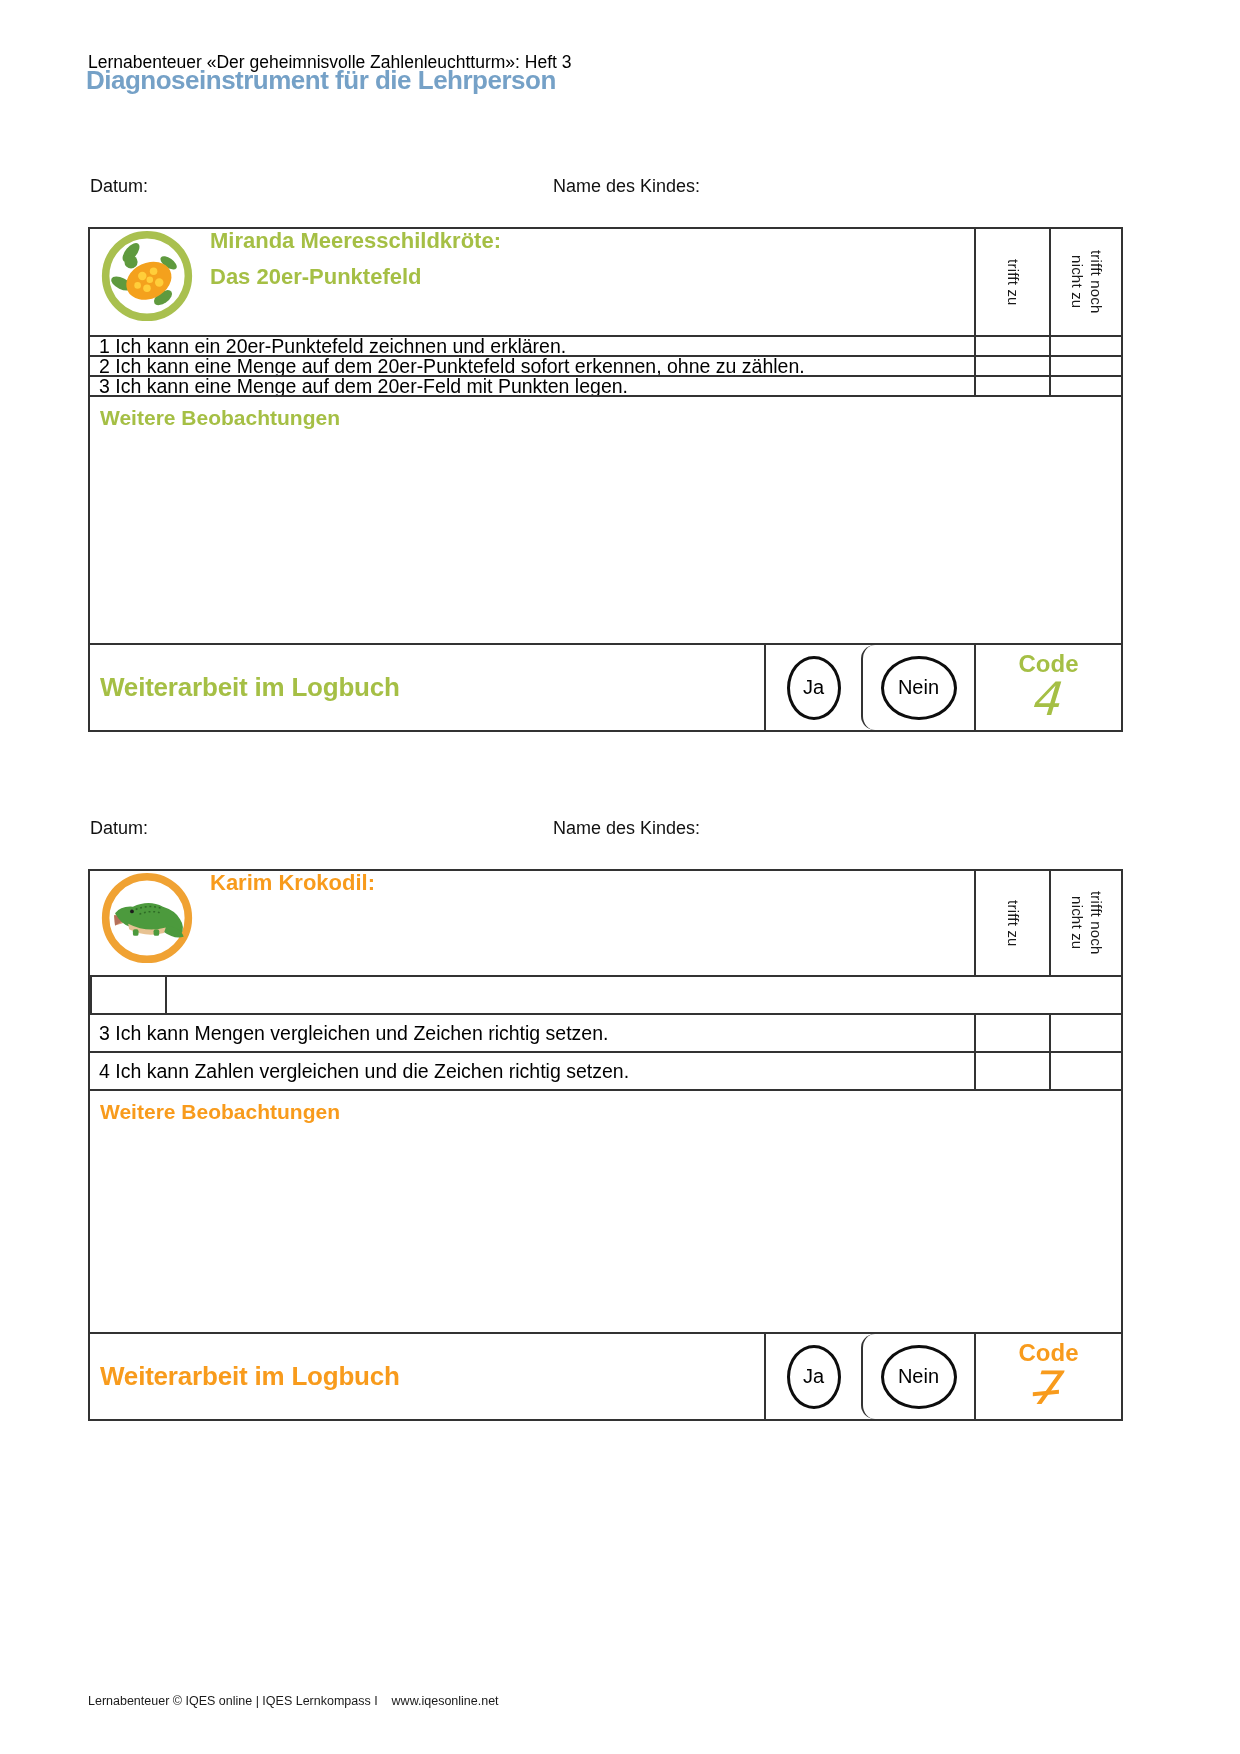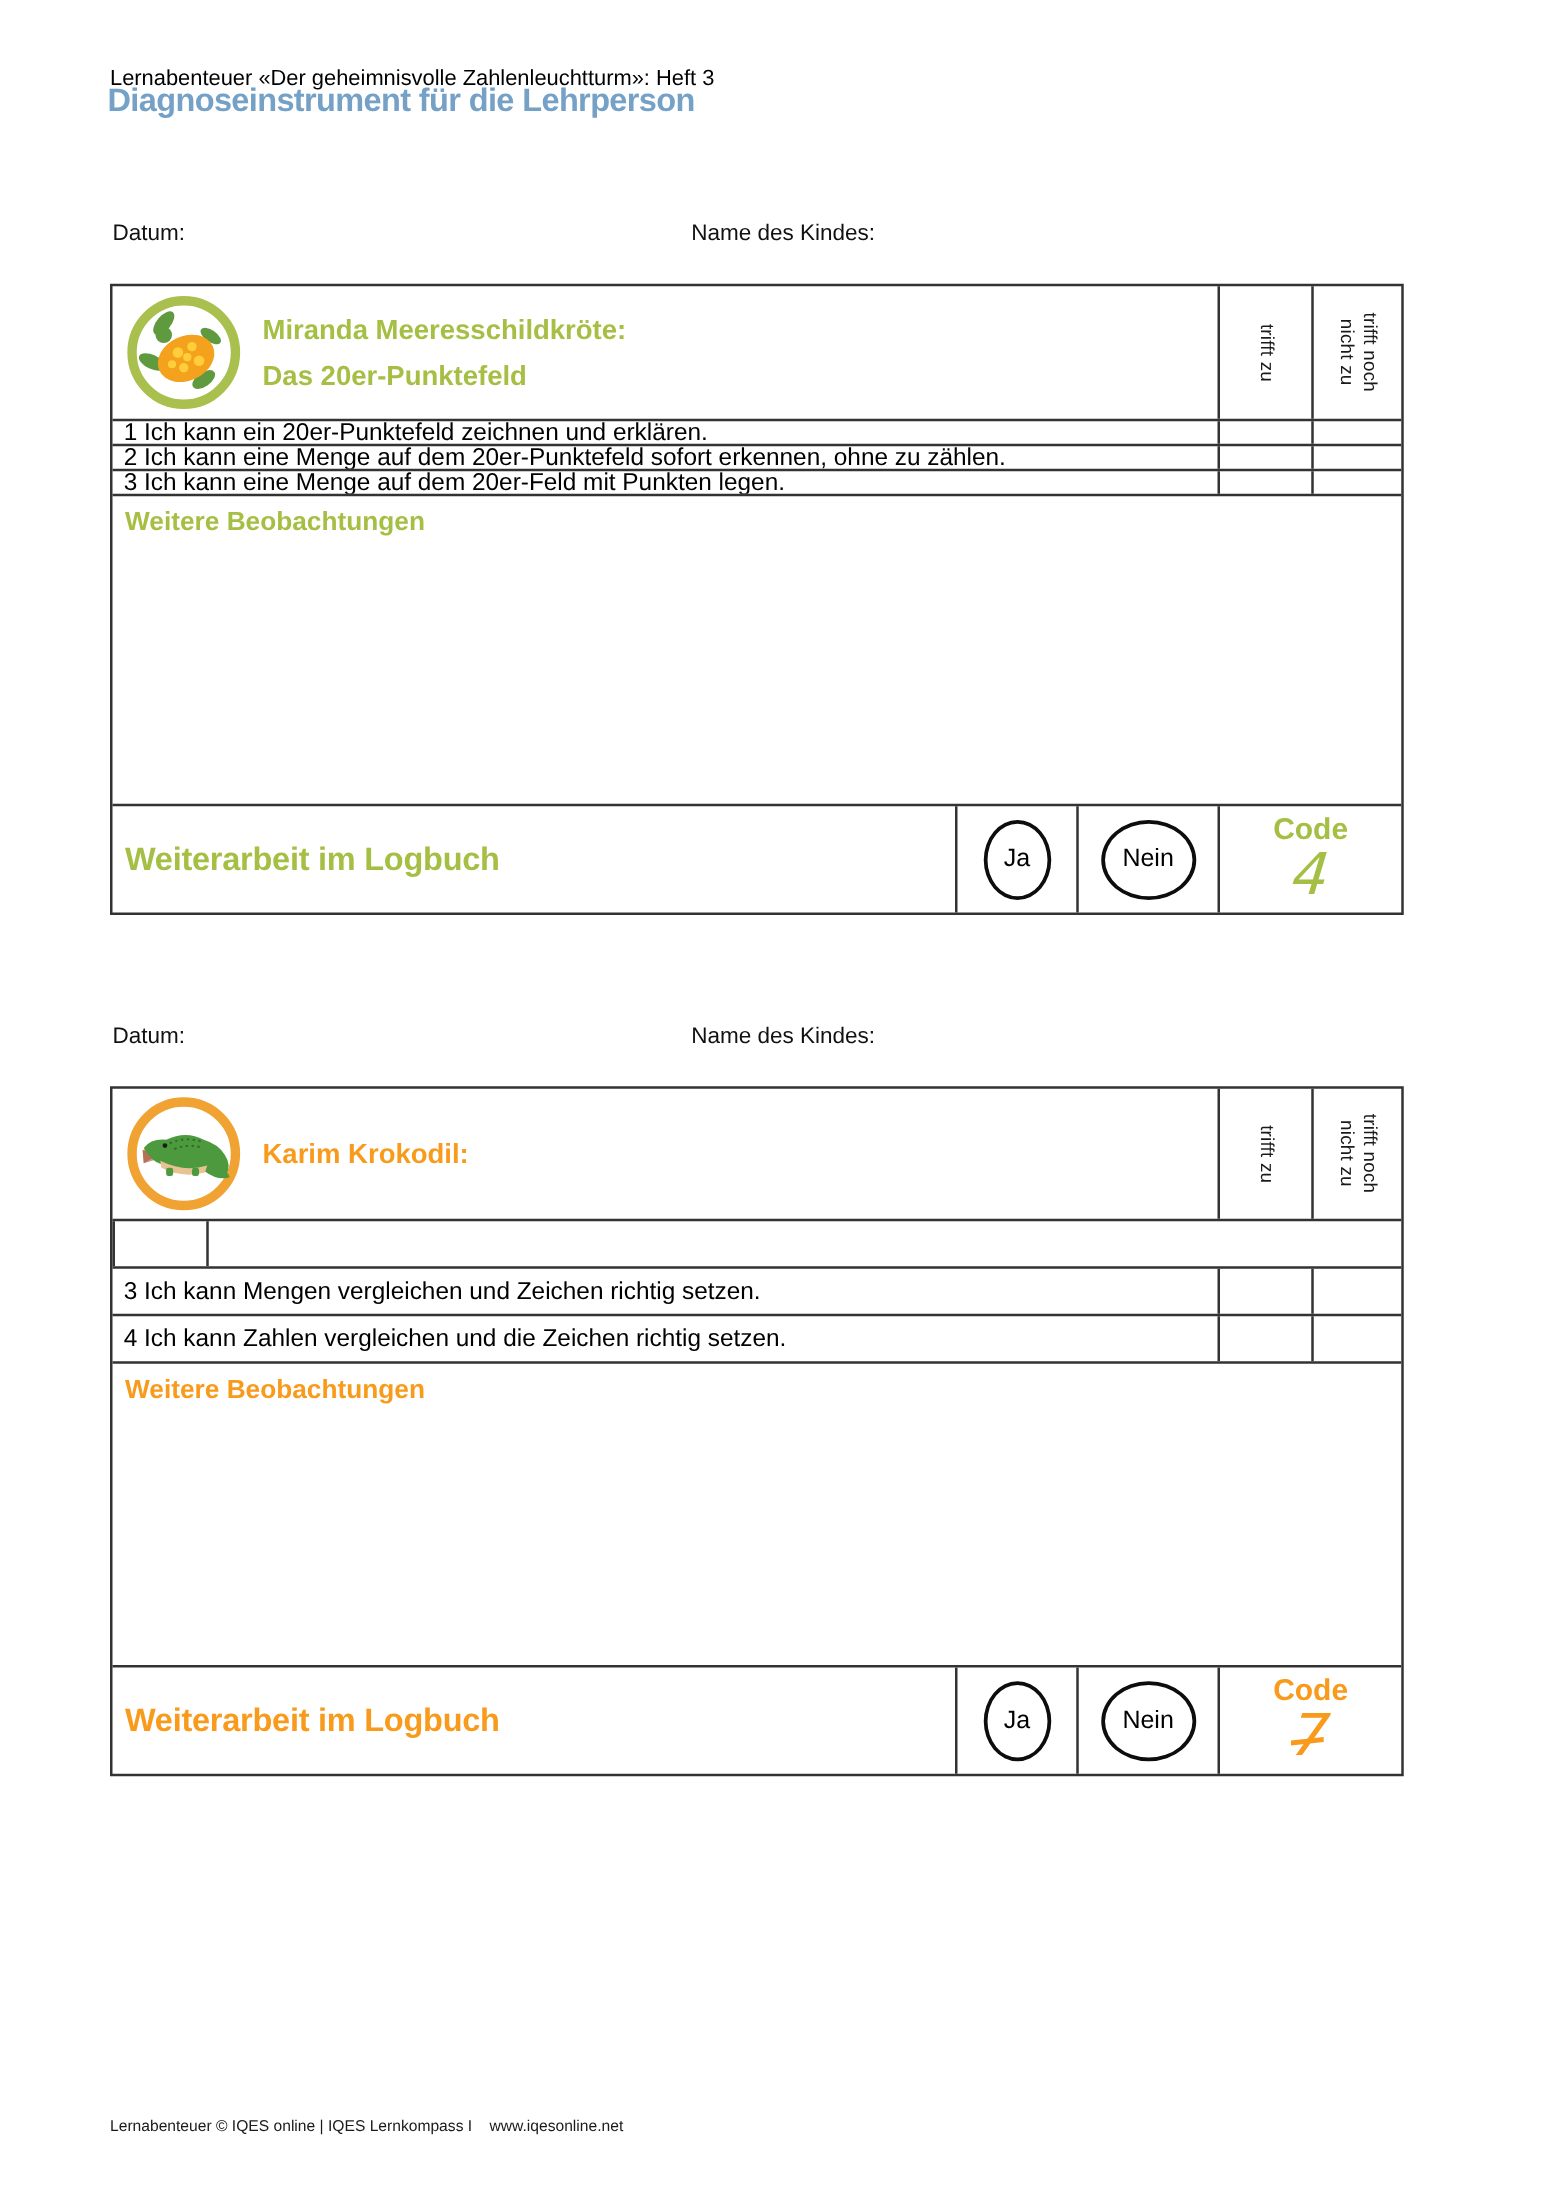--- a/index.html
+++ b/index.html
@@ -39,21 +39,21 @@
     border:2.5px solid var(--border);
     background:#fff;
   }
   .t1{ top:227px; }
   .t2{ top:869px; }
   .dtable > div + div{ border-top:2px solid var(--border); }
 
   .thead{ display:flex; }
   .t1 .thead{ height:106px; }
   .t2 .thead{ height:104px; }
-  .hmain{ flex:1 1 auto; display:flex; align-items:center; padding-left:10px; gap:16px; overflow:hidden;border-radius:27px; }
+  .hmain{ flex:1 1 auto; display:flex; align-items:flex-start; padding-left:10px; gap:16px; overflow:hidden;border-radius:27px; }
   .char-icon{ width:94px; height:94px; flex:0 0 94px; }
   .htitles{ display:flex; flex-direction:column; gap:13px; }
   .htitle, .hsubtitle{ font-size:22px; font-weight:bold; line-height:1.05; }
 
   .cell-tz{ width:75px; flex:0 0 75px; border-left:2px solid var(--border); display:flex; align-items:center; justify-content:center; }
   .cell-tnz{ width:72px; flex:0 0 72px; border-left:2px solid var(--border); display:flex; align-items:center; justify-content:center; }
   .rot{
     transform:rotate(90deg);
     white-space:pre-line;
     font-size:15px; line-height:1.25; color:#1a1a1a;
@@ -68,21 +68,21 @@
 
   .obs{ position:relative; }
   .t1 .obs{ height:248px; }
   .t2 .obs{ height:243px; }
   .obs-title{ position:absolute; top:9px; left:10px; font-size:21px; font-weight:bold; }
   .obs-area{ position:absolute; inset:0; }
 
   .tfoot{ display:flex; height:87px; }
   .flabel{ flex:1 1 auto; display:flex; align-items:center; padding-left:10px; font-size:26px; font-weight:bold; letter-spacing:-0.2px; }
   .fja{ width:97px; flex:0 0 97px; border-left:2px solid var(--border); display:flex; align-items:center; justify-content:center; }
-  .fnein{ width:113px; flex:0 0 113px; border-left:2px solid var(--border); display:flex; align-items:center; justify-content:center; }
+  .fnein{ width:113px; flex:0 0 113px; border-left:2px solid var(--border); display:flex; align-items:center; justify-content:center;border-radius:14px; }
   .fcode{ width:147px; flex:0 0 147px; border-left:2px solid var(--border); display:flex; flex-direction:column; align-items:center; }
   .choice-circle{
     height:64px; border:3px solid #0d0d0d; border-radius:50%;
     display:flex; align-items:center; justify-content:center;
     font-size:20px; color:#000; background:#fff;
   }
   .c-ja{ width:54px; }
   .c-nein{ width:76px; }
   .code-label{ margin-top:5px; font-size:24px; font-weight:bold; }
   .code-digit{

